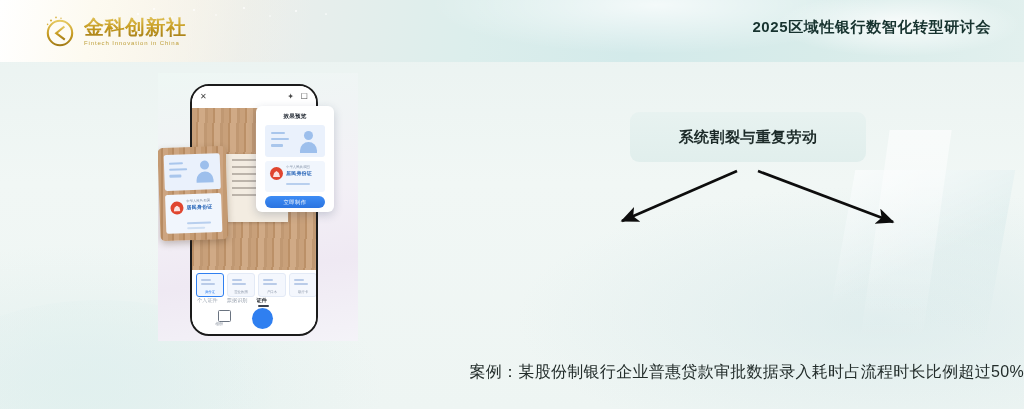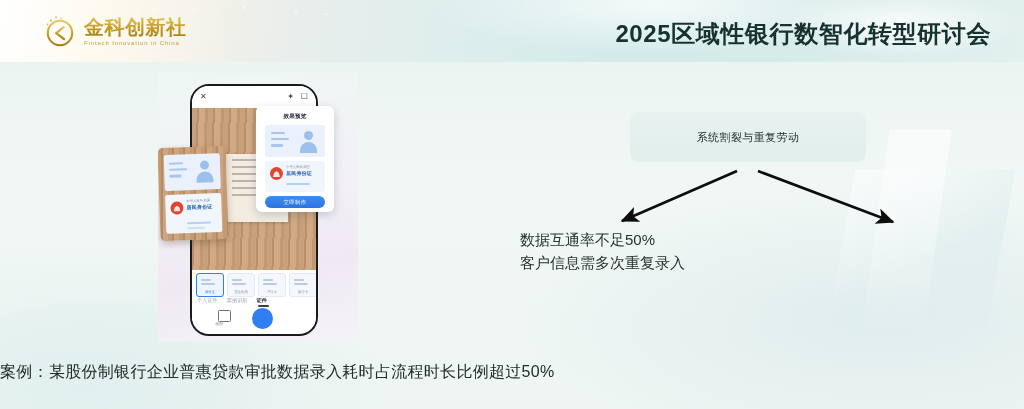--- a/index.html
+++ b/index.html
@@ -123,21 +123,21 @@
     color: #c2a martin;
     color: #bfa03c;
     margin-top: 3px;
     white-space: nowrap;
   }
 
   
   .header-title {
     position: absolute;
     right: 33px; top: 18px;
-    font-size: 24px;
+    font-size: 15px;
     font-weight: bold;
     color: #17332f;
     letter-spacing: 0.6px;
     white-space: nowrap;
   }
 
   
   .illus {
     position: absolute;
     left: 158px; top: 73px;
@@ -357,43 +357,44 @@
     position: absolute;
     left: 630px; top: 112px;
     width: 236px; height: 50px;
     border-radius: 9px;
     background: linear-gradient(180deg, rgba(231,242,240,0.95) 0%, rgba(224,238,236,0.95) 100%);
     display: flex;
     align-items: center;
     justify-content: center;
   }
   .node-top-label {
-    font-size: 11px;
+    font-size: 15px;
     color: #1c2a28;
     letter-spacing: 0.4px;
     white-space: nowrap;
+    font-weight: bold;
   }
   .leaf {
     position: absolute;
     font-size: 15px;
     color: #27322f;
     line-height: 1.5;
     white-space: nowrap;
   }
   .leaf-left { left: 520px; top: 229px; }
   .leaf-right { left: 825px; top: 229px; }
 
   .arrows { position:absolute; left:0; top:0; width:1024px; height:409px; }
 
   
   .caption {
     position: absolute;
     left: 0; top: 362px;
     width: 1024px;
-    text-align: left;
+    text-align: right;
     font-size: 16px;
     color: #232d2b;
     letter-spacing: 0.3px;
   }
 </style>
 </head>
 <body>
 
 <div id="slide">
 
@@ -563,22 +564,18 @@
   <svg class="arrows" viewBox="0 0 1024 409">
     <defs>
       <marker id="ah" markerWidth="9" markerHeight="9" refX="6.4" refY="3.1" orient="auto" markerUnits="strokeWidth">
         <path d="M0,0 L7,3.1 L0,6.2 L1.7,3.1 Z" fill="#0d0d0d"></path>
       </marker>
     </defs>
     <line x1="737" y1="171" x2="622" y2="221" stroke="#0d0d0d" stroke-width="2.6" marker-end="url(#ah)"></line>
     <line x1="758" y1="171" x2="893" y2="222" stroke="#0d0d0d" stroke-width="2.6" marker-end="url(#ah)"></line>
   </svg>
 
-  <div class="leaf leaf-left">
-    <div>数据互通率不足50%</div>
-    <div>客户信息需多次重复录入</div>
-  </div>
   <div class="leaf leaf-right">
   </div>
 
   <div class="caption">案例：某股份制银行企业普惠贷款审批数据录入耗时占流程时长比例超过50%</div>
 
 </div>
 
 </body></html>

